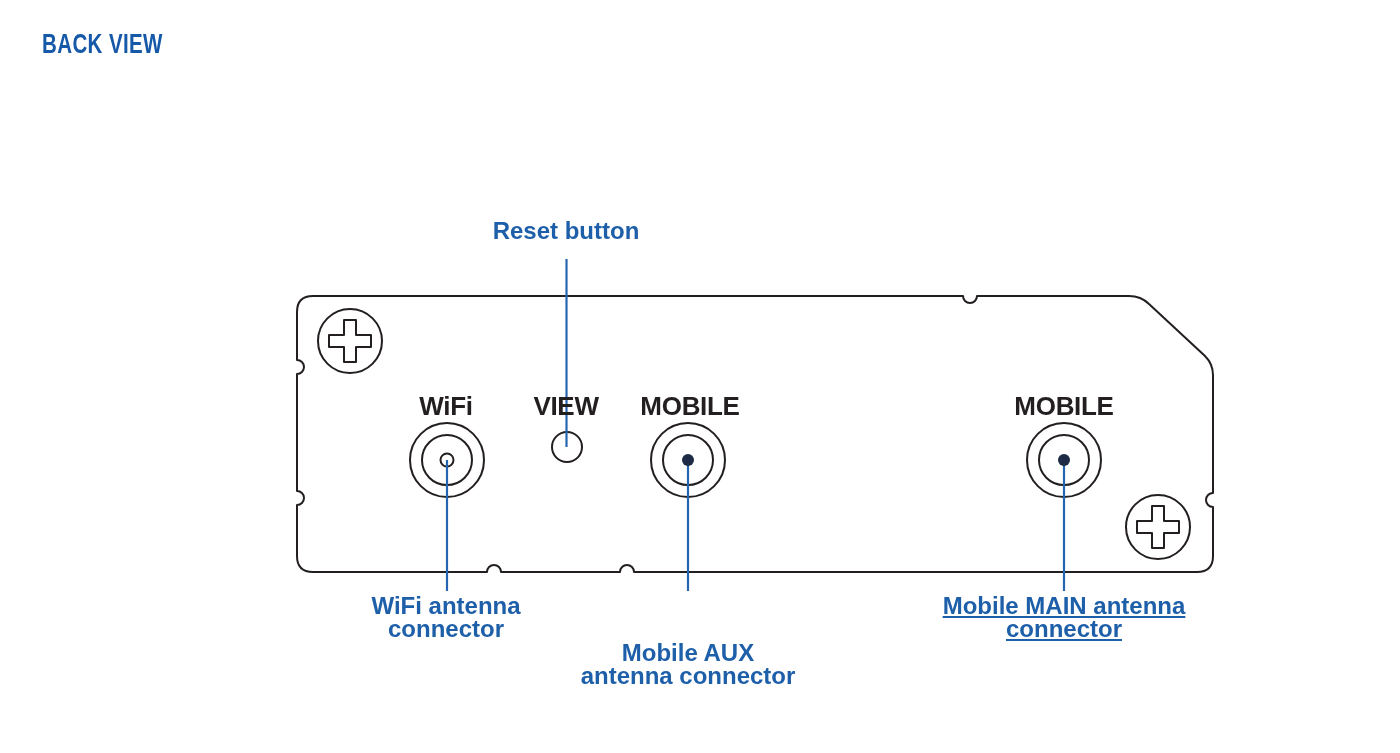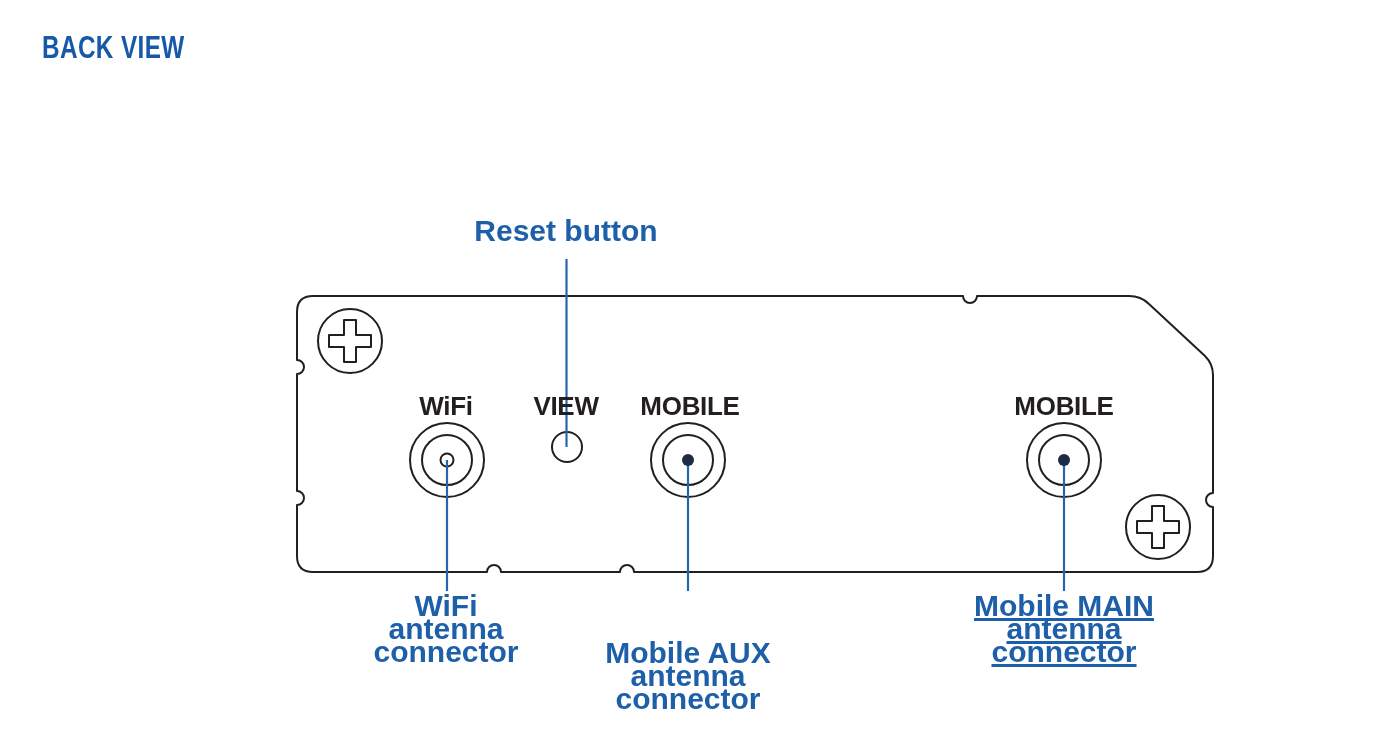--- a/index.html
+++ b/index.html
@@ -2,34 +2,34 @@
 <html><head>
 <meta charset="utf-8">
 <style>
   html,body{margin:0;padding:0;}
   body{
     width:1400px;height:753px;position:relative;overflow:hidden;
     background:#ffffff;font-family:"Liberation Sans",sans-serif;
   }
   .abs{position:absolute;}
   .page-title{
-    left:42px;top:29px;font-size:32px;font-weight:700;color:#1659a8;
+    left:42px;top:29px;font-size:27px;font-weight:700;color:#1659a8;
     white-space:nowrap;
   }
   .page-title .squeeze{
     display:inline-block;transform:scaleX(0.76);transform-origin:left center;
     letter-spacing:0.5px;
   }
   .diagram-svg{left:0;top:0;}
   .panel-label{
     font-size:26px;font-weight:700;color:#231f20;text-align:center;
     letter-spacing:-0.3px;white-space:nowrap;
   }
   .callout{
-    font-size:30px;font-weight:700;color:#1e5fa9;text-align:center;
+    font-size:24px;font-weight:700;color:#1e5fa9;text-align:center;
     line-height:23px;
   }
 </style>
 </head>
 <body>
 
 <div class="abs page-title">
   <span class="squeeze">BACK VIEW</span>
 </div>
 

